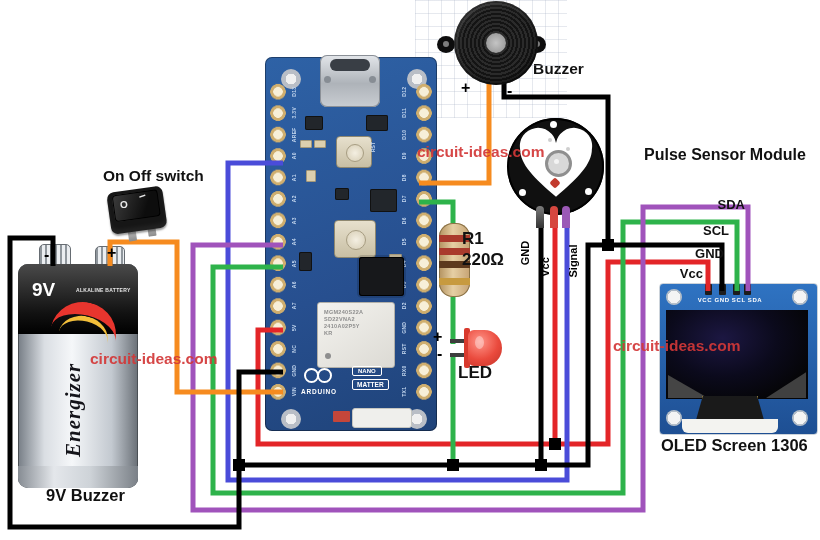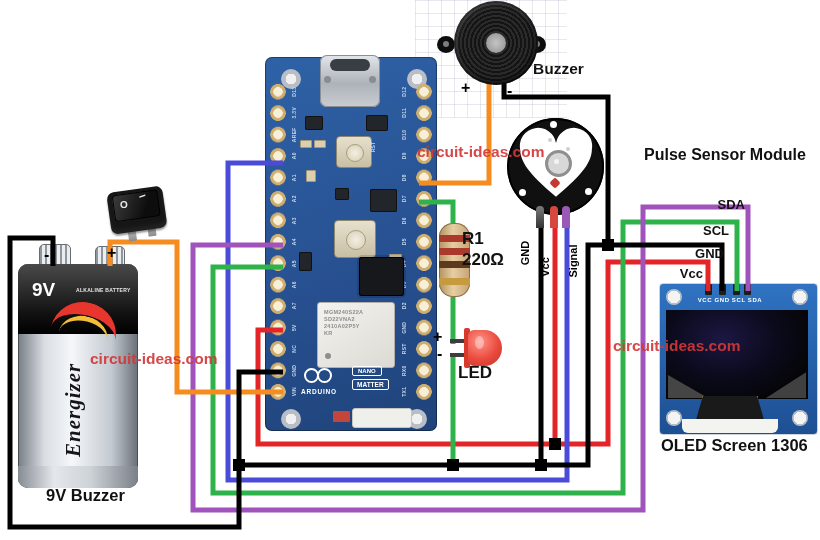--- a/index.html
+++ b/index.html
@@ -300,20 +300,21 @@
     <div class="band" style="top:55px;background:#c79a3f;"></div>
   </div>
   <div class="abs lead z3" style="left:450px;top:339px;width:16px;"></div>
   <div class="abs lead z3" style="left:450px;top:353px;width:16px;"></div>
   <div class="abs ledflange z3"></div>
   <div class="abs ledbody z3"></div>
   <div class="abs ledshine z3"></div>
 
   <div class="lbl" style="left:533px;top:60px;">Buzzer</div>
   <div class="lbl" style="left:612px;top:146px;font-size:16px;margin-left:32px;">Pulse Sensor Module</div>
+  <div class="lbl" style="left:103px;top:167px;">On Off switch</div>
   <div class="lbl z4" style="left:462px;top:228px;width:70px;text-align:left;font-size:17px;line-height:1.25;">
     <div>R1</div>
     <div>220Ω</div>
   </div>
   <div class="lbl z4" style="left:458px;top:363px;font-size:17px;">LED</div>
   <div class="lbl" style="left:46px;top:486px;font-size:16.5px;">9V Buzzer</div>
   <div class="lbl" style="left:661px;top:436px;font-size:16.5px;">OLED Screen 1306</div>
 
   <div class="lbl z4" style="left:685px;top:197px;width:60px;text-align:right;font-size:13px;">SDA</div>
   <div class="lbl z4" style="left:669px;top:223px;width:60px;text-align:right;font-size:13px;">SCL</div>

